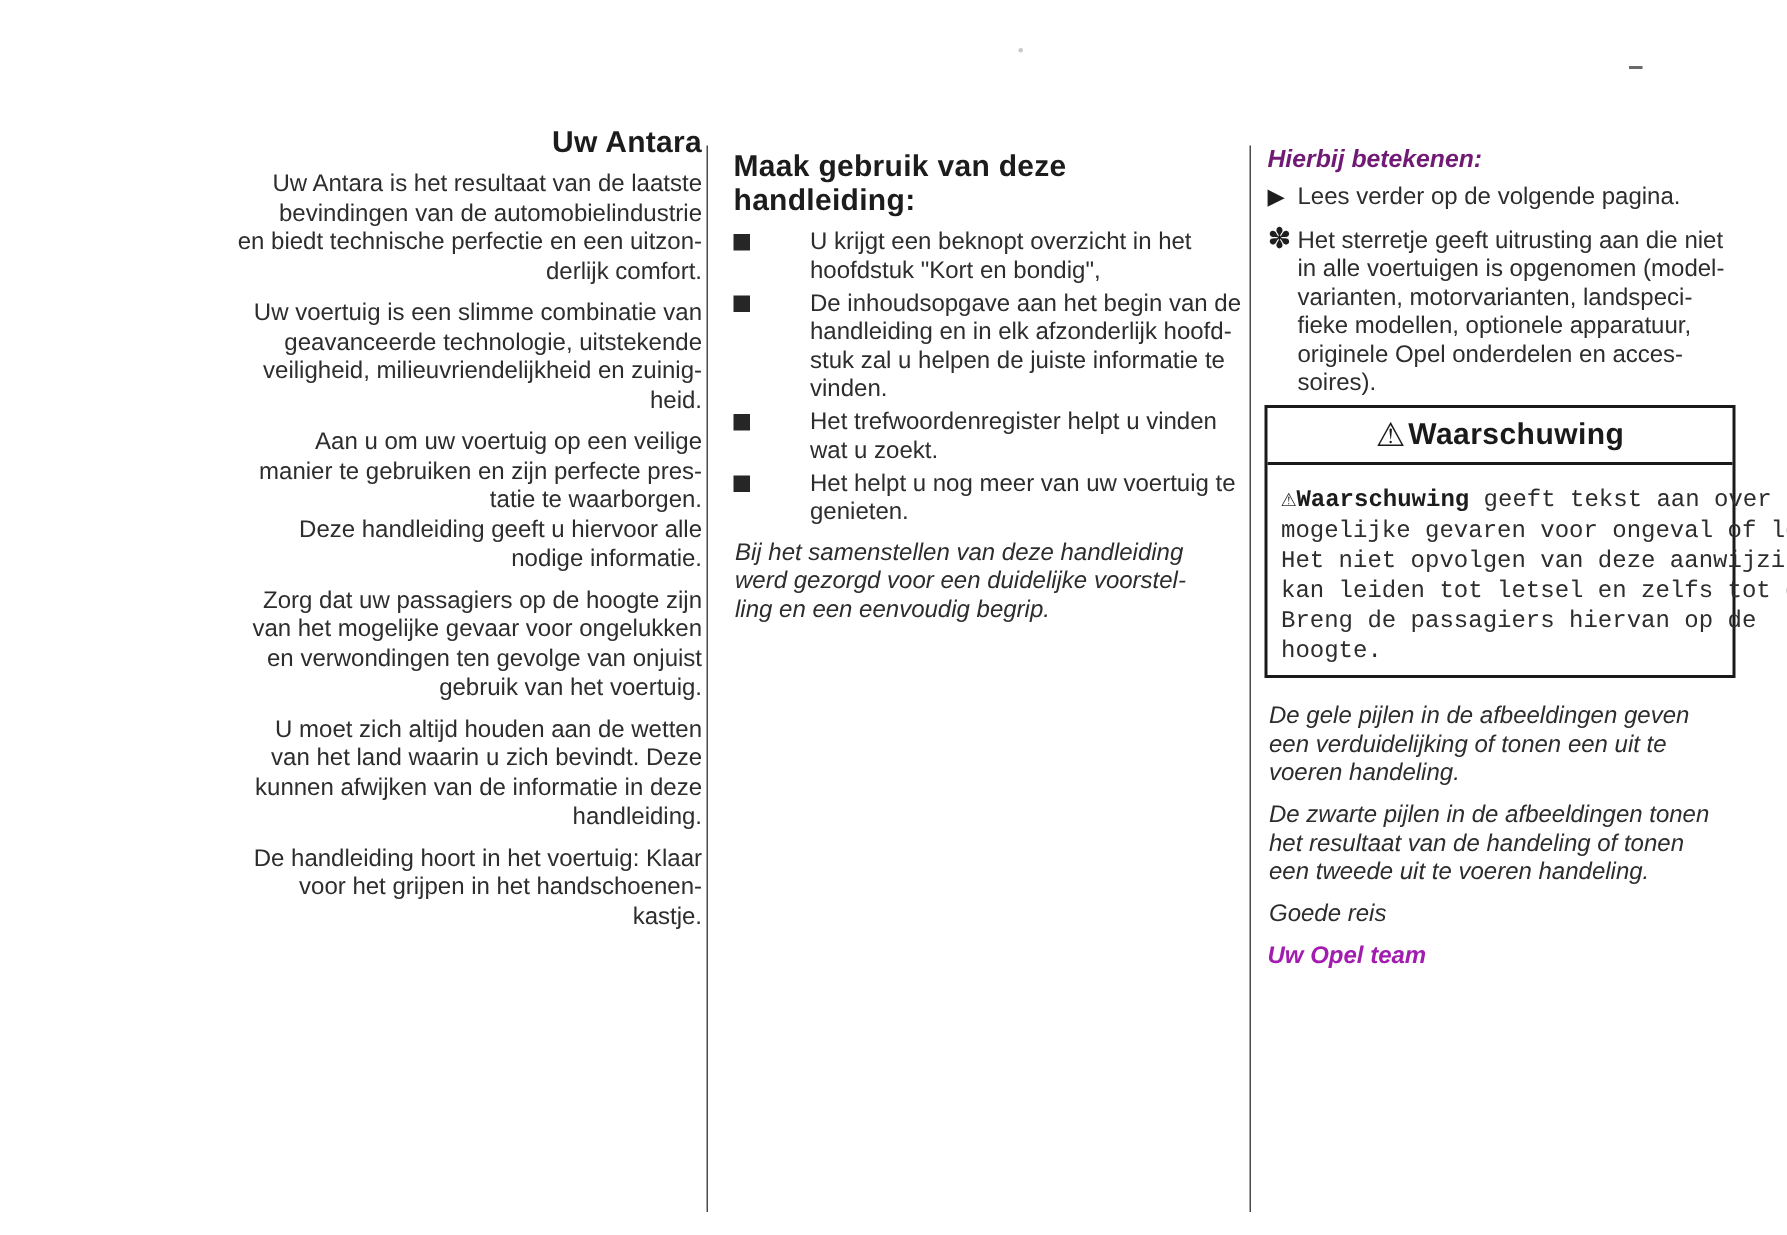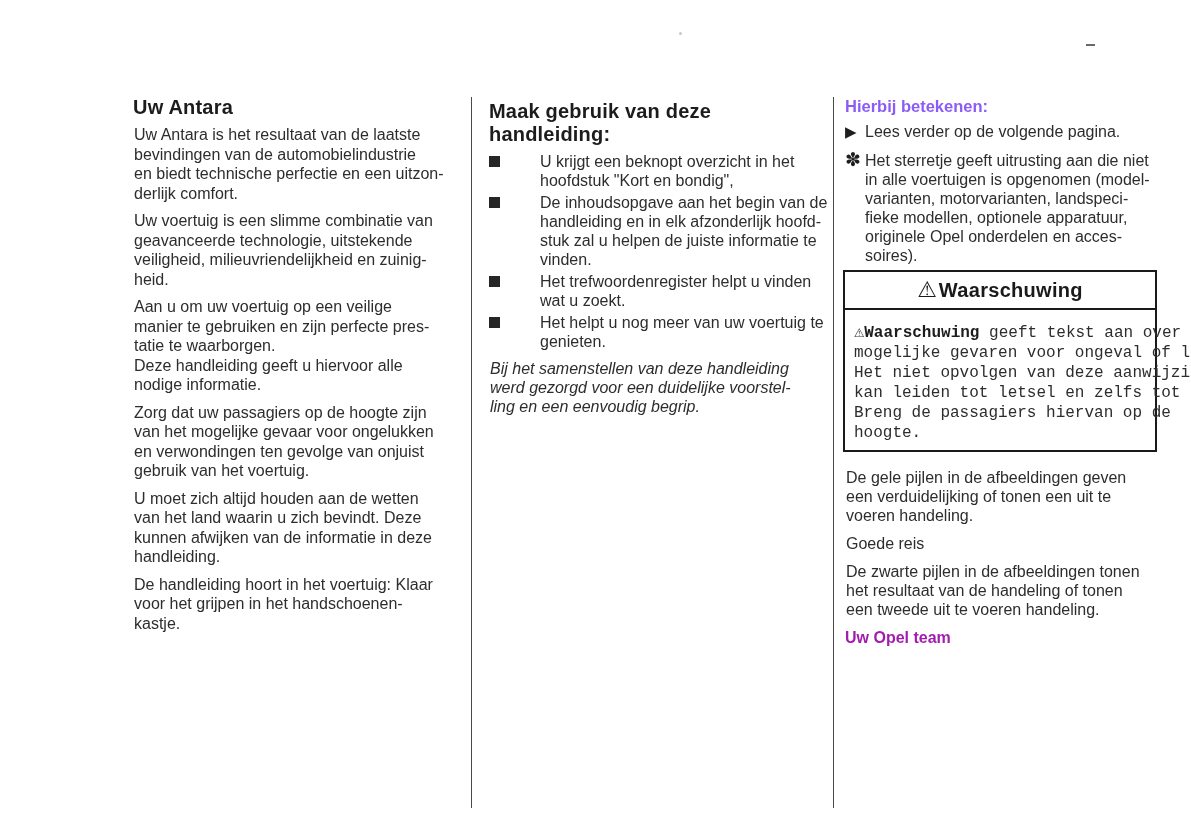--- a/index.html
+++ b/index.html
@@ -19,32 +19,32 @@
   .divider {
     position: absolute;
     top: 97px; height: 711px; width: 1px;
     background: #4a4a4a;
   }
   #divider-1 { left: 471px; }
   #divider-2 { left: 833px; }
 
   
   .col { position: absolute; }
-  #col-left   { left: 133px; top: 96px;  width: 335px; }
+  #col-left   { left: 133px; top: 84px;  width: 335px; text-align: right; }
   #col-middle { left: 489px; top: 100px; width: 342px; }
   #col-right  { left: 845px; top: 96px;  width: 313px; }
 
   .col-heading {
     font-size: 20px; font-weight: bold; color: #1c1c1c;
     line-height: 23px; letter-spacing: 0.2px;
     margin: 0 0 6px 0; white-space: pre;
   }
   .sub-heading {
-    font-size: 16.5px; font-weight: bold; color: #8b5cf6;
-    line-height: 20px; margin: 0 0 6px 0; white-space: pre;
+    font-size: 16.5px; font-weight: bold; color: #701a75;
+    line-height: 20px; margin: 0 0 6px 0; white-space: pre; font-style: italic;
   }
   .para {
     font-size: 16px; line-height: 19.5px;
     margin: 0 0 8px 1px; white-space: pre;
   }
   #col-middle .para { line-height: 19px; margin-top: 8px; font-style: italic; }
 
   
   .bullet-item {
     display: flex; align-items: flex-start;
@@ -93,21 +93,21 @@
   #warning-body {
     padding: 13px 20px 0 9px;
     font-size: 16px; line-height: 20px;
     white-space: pre;
     font-family: Liberation Mono, monospace;
   }
   #warning-body .inline-triangle { font-size: 17px; }
   #warning-body .bold { font-weight: bold; color: #1c1c1c; }
 
   
-  #right-lower { position: absolute; left: 845px; top: 468px; width: 320px; }
+  #right-lower { position: absolute; left: 845px; top: 468px; width: 320px; font-style: italic; }
   #right-lower .para { line-height: 19px; margin-bottom: 9px; }
   #farewell { margin-bottom: 12px; }
   #signature {
     font-size: 16px; font-weight: bold; color: #a21caf;
     line-height: 19px; white-space: pre;
   }
 
   
   .artifact { position: absolute; background: #c9c9c9; }
   #artifact-dot  { left: 679px; top: 32px; width: 3px; height: 3px; border-radius: 50%; }
@@ -212,20 +212,20 @@
 Het niet opvolgen van deze aanwijzingen
 kan leiden tot letsel en zelfs tot overlijden.
 Breng de passagiers hiervan op de
 hoogte.</span></div>
   </div>
 
   <div id="right-lower">
     <p class="para">De gele pijlen in de afbeeldingen geven
 een verduidelijking of tonen een uit te
 voeren handeling.</p>
-    <p id="farewell" class="para">Goede reis</p>
     <p class="para">De zwarte pijlen in de afbeeldingen tonen
 het resultaat van de handeling of tonen
 een tweede uit te voeren handeling.</p>
+    <p id="farewell" class="para">Goede reis</p>
     <div id="signature">Uw Opel team</div>
   </div>
 
 </div>
 
 </body></html>

